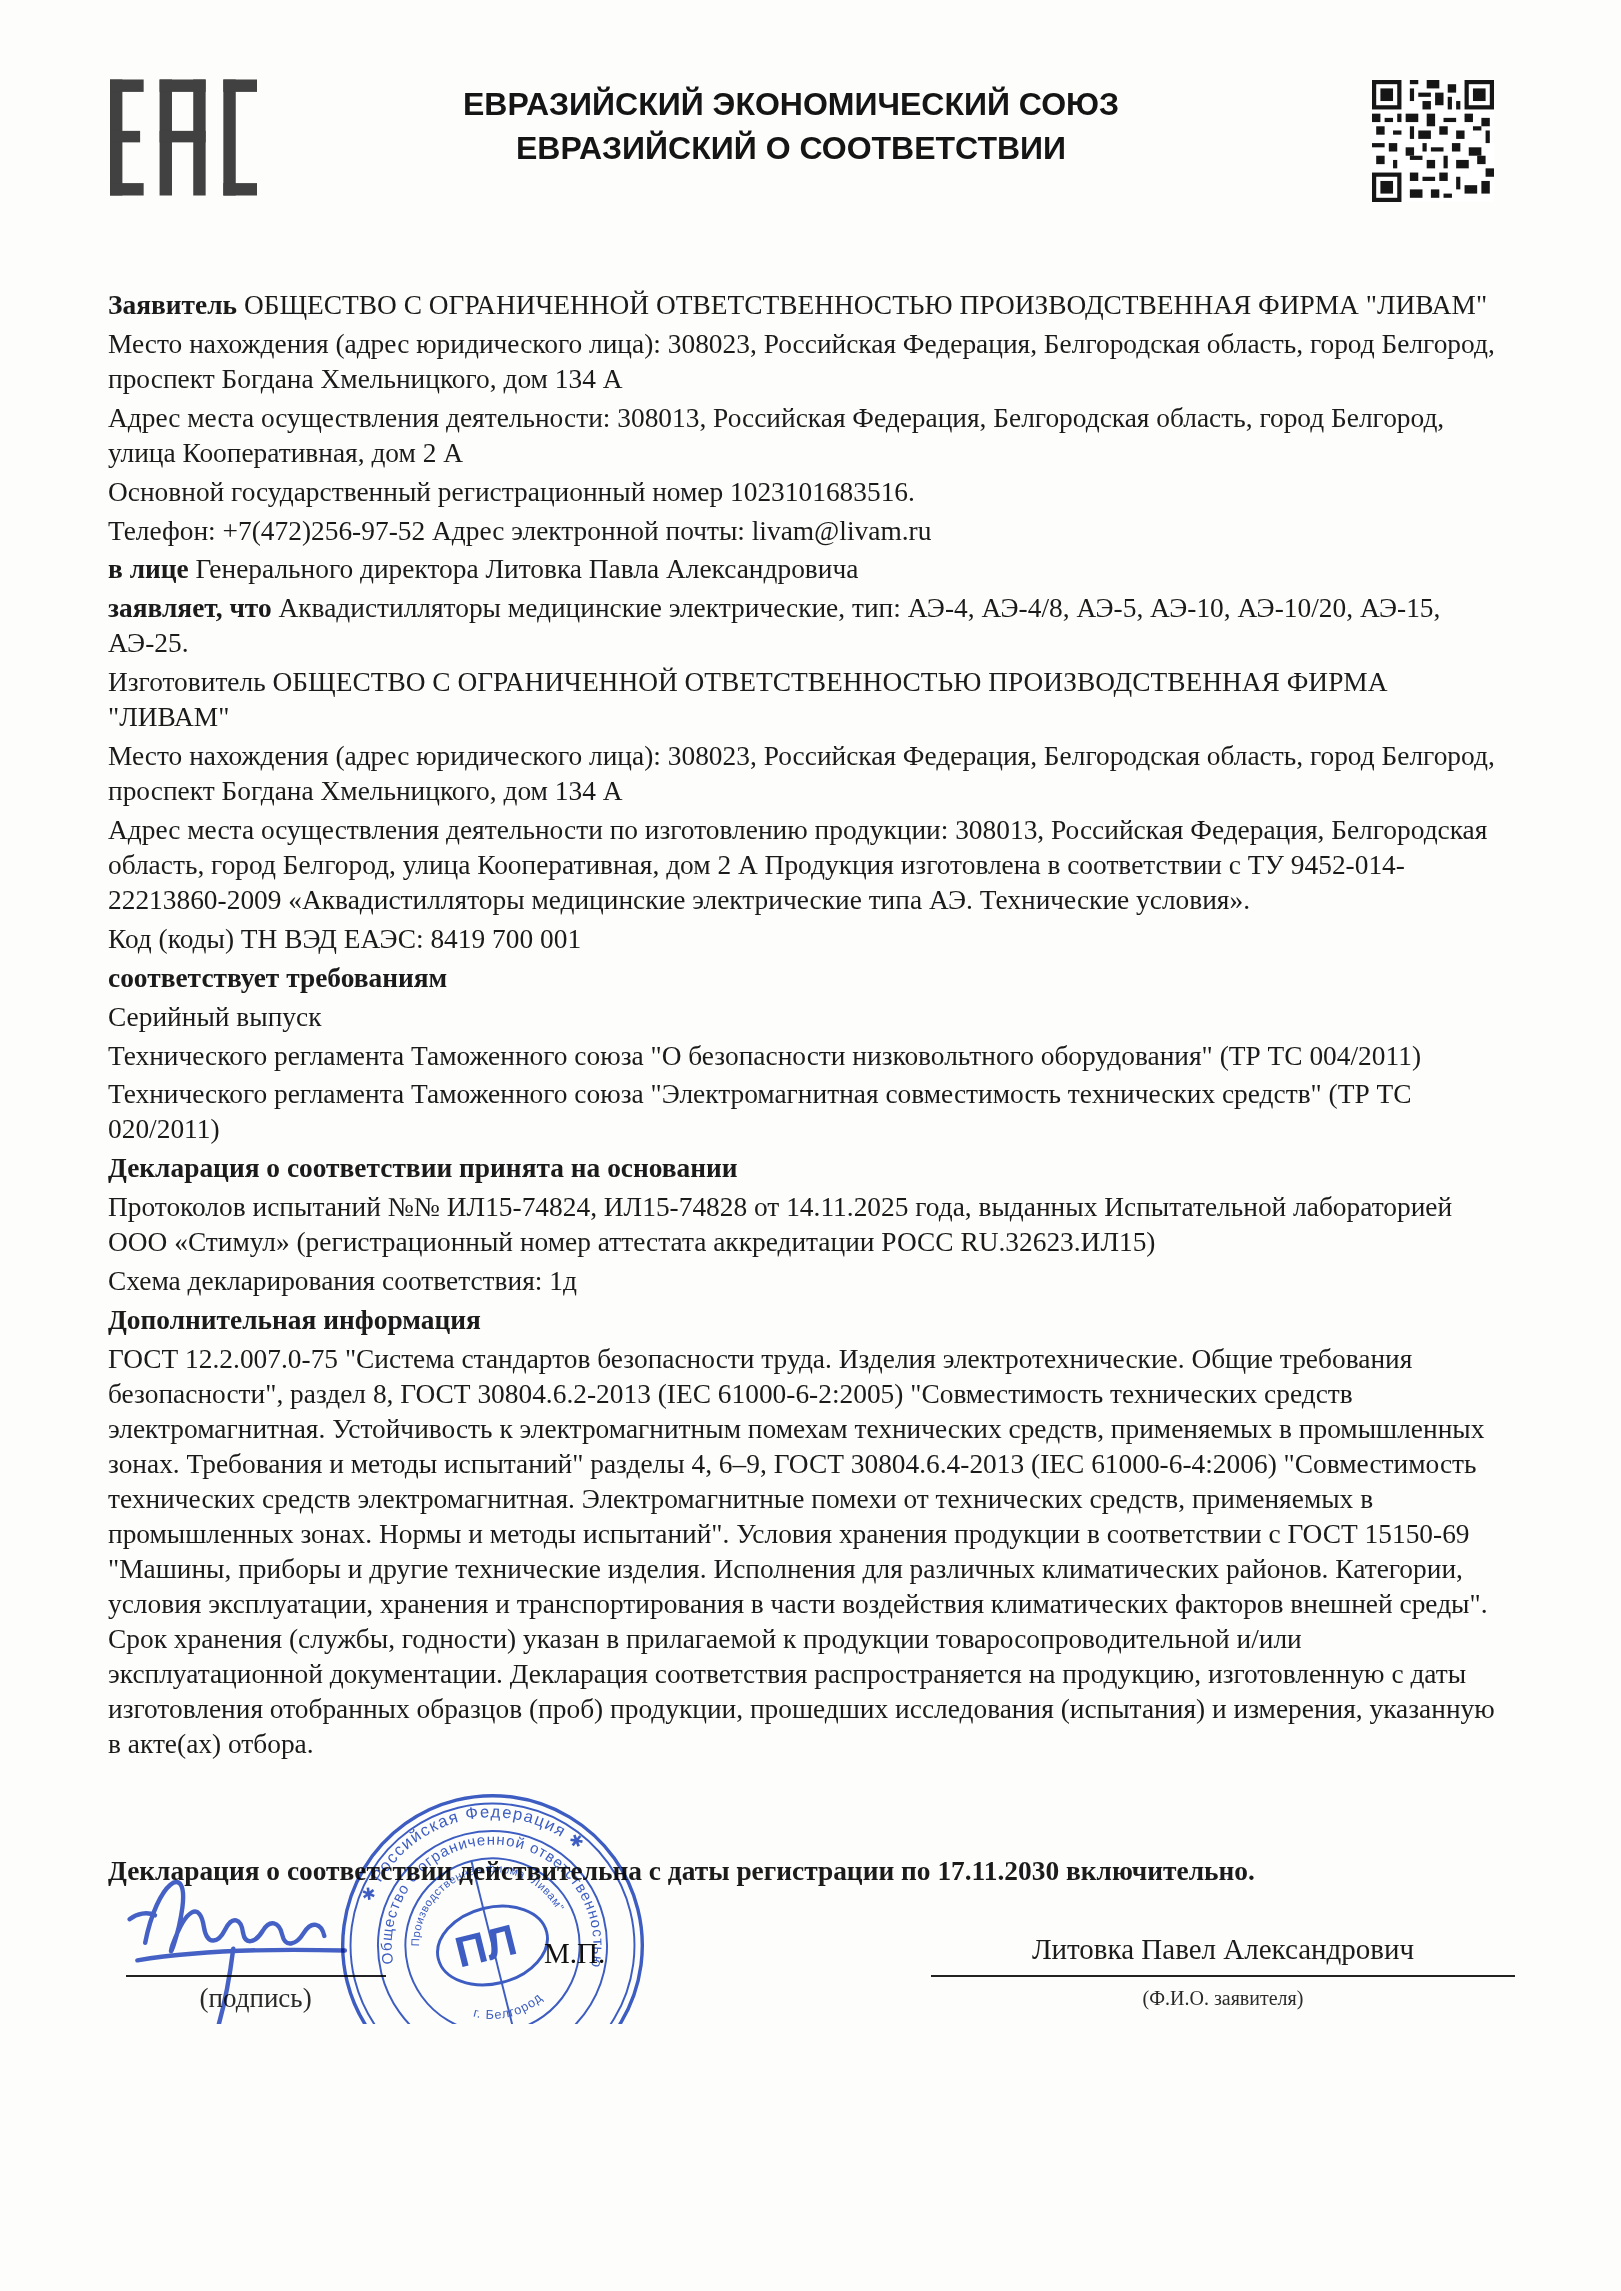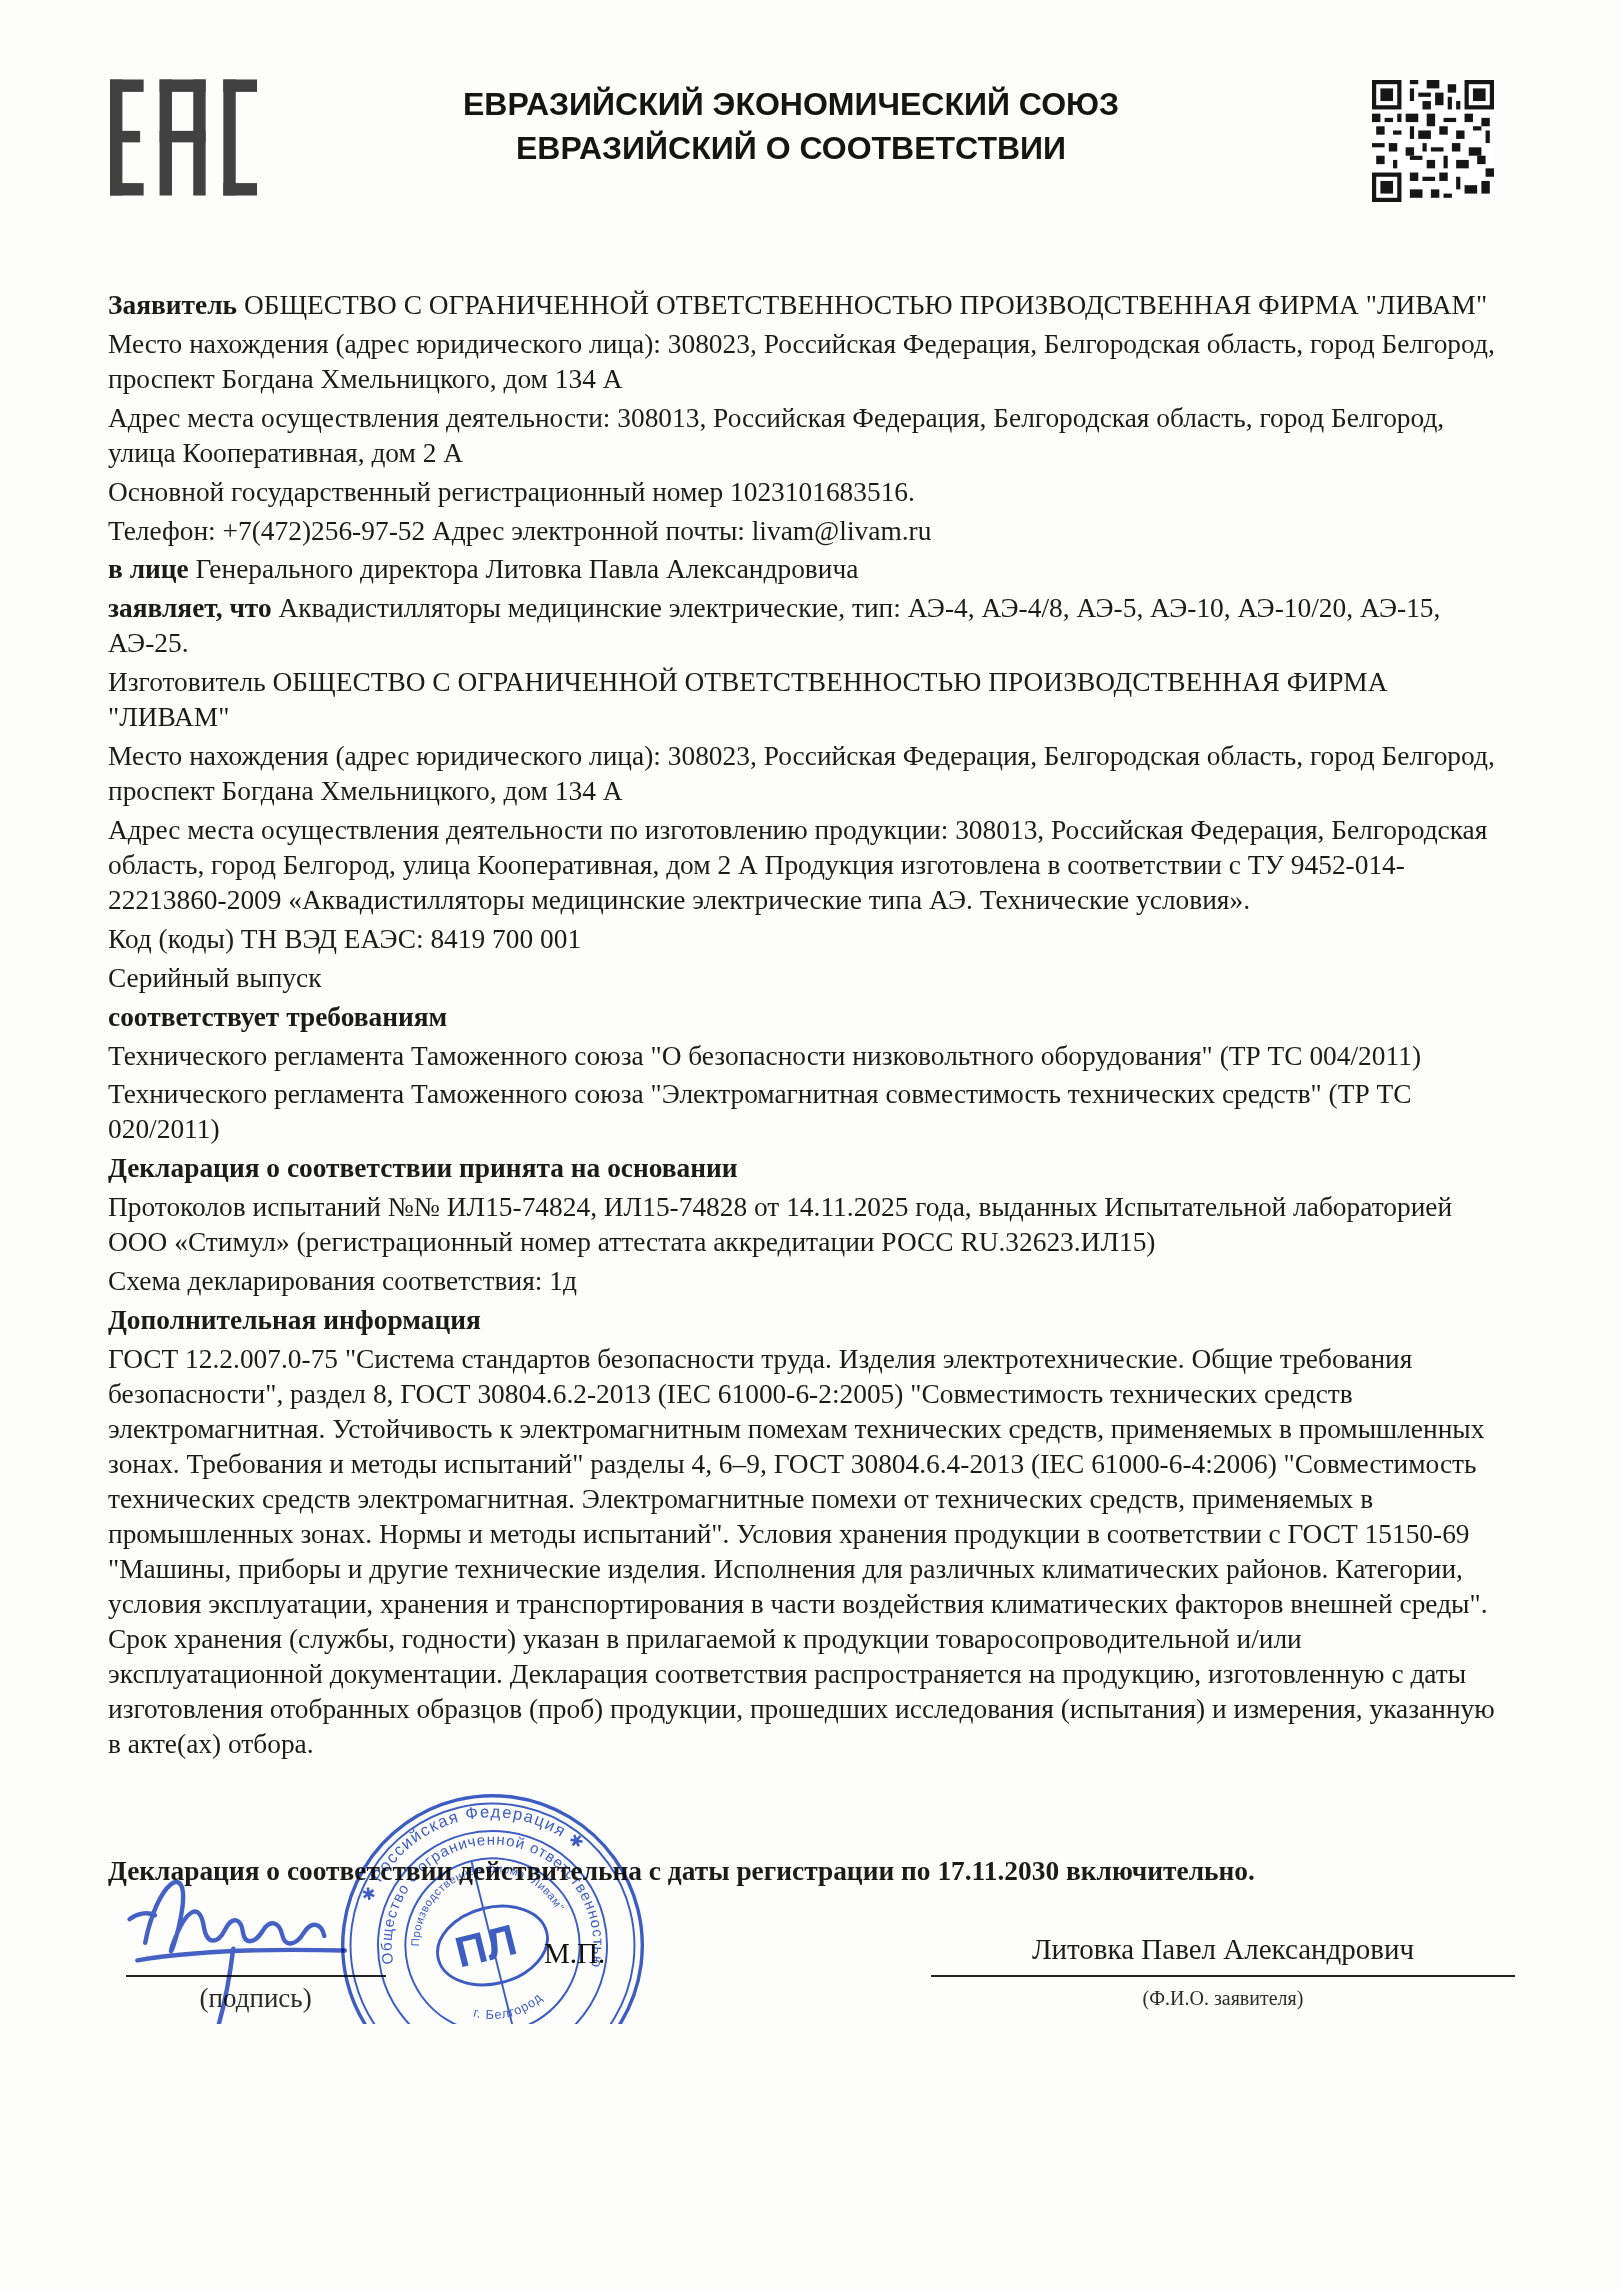--- a/index.html
+++ b/index.html
@@ -126,22 +126,22 @@
     <p><span class="b"></span> <span>Место нахождения (адрес юридического лица): 308023, Российская Федерация, Белгородская область, город Белгород, проспект Богдана Хмельницкого, дом 134 А</span></p>
     <p><span class="b"></span> <span>Адрес места осуществления деятельности: 308013, Российская Федерация, Белгородская область, город Белгород, улица Кооперативная, дом 2 А</span></p>
     <p><span class="b"></span> <span>Основной государственный регистрационный номер 1023101683516.</span></p>
     <p><span class="b"></span> <span>Телефон: +7(472)256-97-52 Адрес электронной почты: livam@livam.ru</span></p>
     <p><span class="b">в лице</span> <span>Генерального директора Литовка Павла Александровича</span></p>
     <p><span class="b">заявляет, что</span> <span>Аквадистилляторы медицинские электрические, тип: АЭ-4, АЭ-4/8, АЭ-5, АЭ-10, АЭ-10/20, АЭ-15, АЭ-25.</span></p>
     <p><span class="b"></span> <span>Изготовитель ОБЩЕСТВО С ОГРАНИЧЕННОЙ ОТВЕТСТВЕННОСТЬЮ ПРОИЗВОДСТВЕННАЯ ФИРМА "ЛИВАМ"</span></p>
     <p><span class="b"></span> <span>Место нахождения (адрес юридического лица): 308023, Российская Федерация, Белгородская область, город Белгород, проспект Богдана Хмельницкого, дом 134 А</span></p>
     <p><span class="b"></span> <span>Адрес места осуществления деятельности по изготовлению продукции: 308013, Российская Федерация, Белгородская область, город Белгород, улица Кооперативная, дом 2 А Продукция изготовлена в соответствии с ТУ 9452-014-22213860-2009 «Аквадистилляторы медицинские электрические типа АЭ. Технические условия».</span></p>
     <p><span class="b"></span> <span>Код (коды) ТН ВЭД ЕАЭС: 8419 700 001</span></p>
+    <p><span class="b">соответствует требованиям</span> <span></span></p>
     <p><span class="b"></span> <span>Серийный выпуск</span></p>
-    <p><span class="b">соответствует требованиям</span> <span></span></p>
     <p><span class="b"></span> <span>Технического регламента Таможенного союза "О безопасности низковольтного оборудования" (ТР ТС 004/2011)</span></p>
     <p><span class="b"></span> <span>Технического регламента Таможенного союза "Электромагнитная совместимость технических средств" (ТР ТС 020/2011)</span></p>
     <p><span class="b">Декларация о соответствии принята на основании</span> <span></span></p>
     <p><span class="b"></span> <span>Протоколов испытаний №№ ИЛ15-74824, ИЛ15-74828 от 14.11.2025 года, выданных Испытательной лабораторией ООО «Стимул» (регистрационный номер аттестата аккредитации РОСС RU.32623.ИЛ15)</span></p>
     <p><span class="b"></span> <span>Схема декларирования соответствия: 1д</span></p>
     <p><span class="b">Дополнительная информация</span> <span></span></p>
     <p><span class="b"></span> <span>ГОСТ 12.2.007.0-75 "Система стандартов безопасности труда. Изделия электротехнические. Общие требования безопасности", раздел 8, ГОСТ 30804.6.2-2013 (IEC 61000-6-2:2005) "Совместимость технических средств электромагнитная. Устойчивость к электромагнитным помехам технических средств, применяемых в промышленных зонах. Требования и методы испытаний" разделы 4, 6–9, ГОСТ 30804.6.4-2013 (IEC 61000-6-4:2006) "Совместимость технических средств электромагнитная. Электромагнитные помехи от технических средств, применяемых в промышленных зонах. Нормы и методы испытаний". Условия хранения продукции в соответствии с ГОСТ 15150-69 "Машины, приборы и другие технические изделия. Исполнения для различных климатических районов. Категории, условия эксплуатации, хранения и транспортирования в части воздействия климатических факторов внешней среды". Срок хранения (службы, годности) указан в прилагаемой к продукции товаросопроводительной и/или эксплуатационной документации. Декларация соответствия распространяется на продукцию, изготовленную с даты изготовления отобранных образцов (проб) продукции, прошедших исследования (испытания) и измерения, указанную в акте(ах) отбора.</span></p>
   </div>
 
   <div class="bottom">

